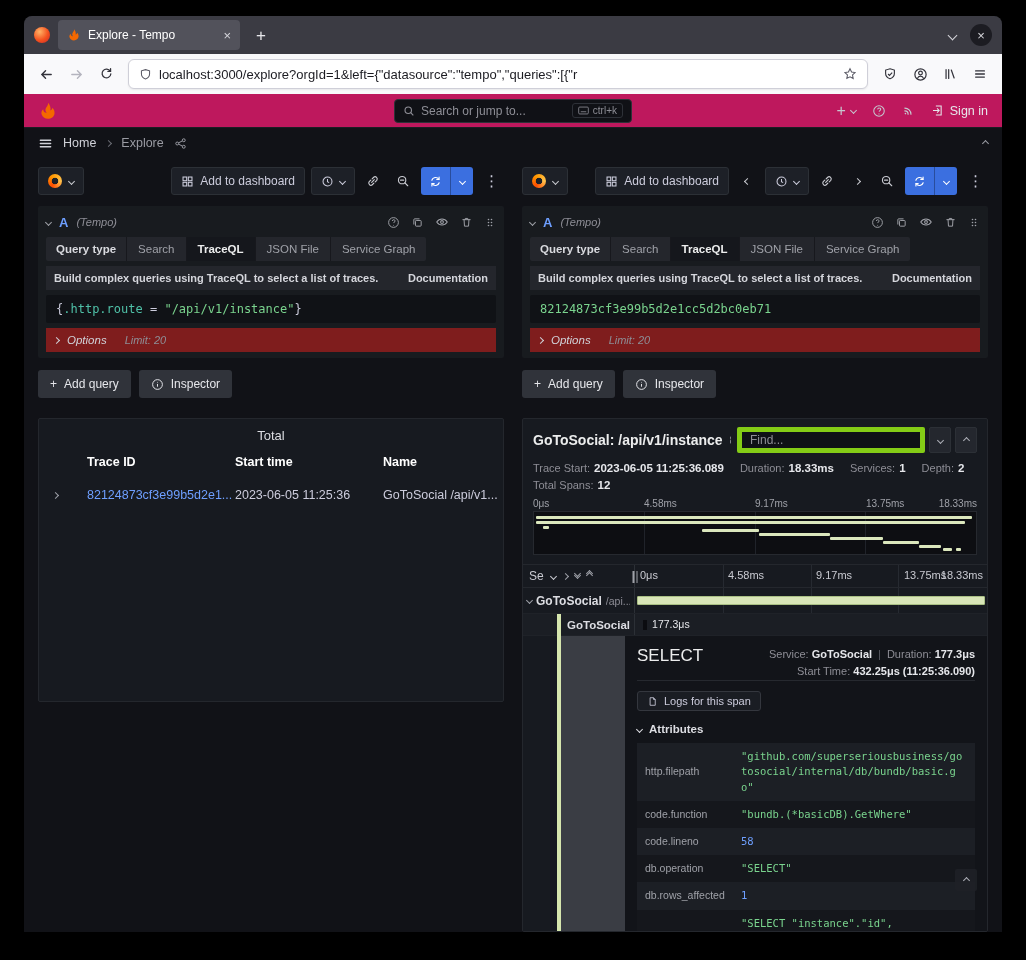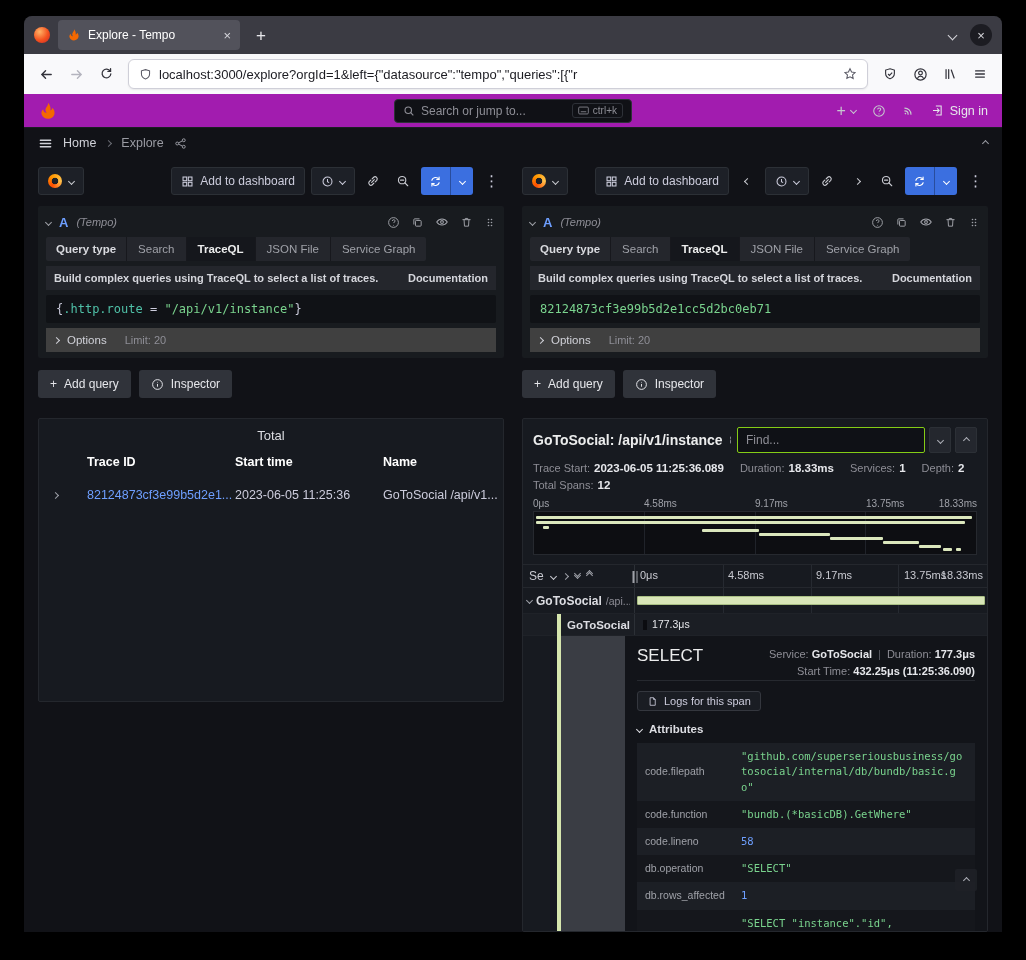--- a/index.html
+++ b/index.html
@@ -29,21 +29,21 @@
 
   .navbar{height:40px;background:#f9f9fb;display:flex;align-items:center;gap:2px;padding:0 8px;flex:none;}
   .nbtn{width:28px;height:28px;display:grid;place-items:center;color:#33333b;border-radius:4px;flex:none;}
   .nbtn.dis{color:#b4b4be;}
   .urlbar{flex:1;height:30px;margin:0 6px;background:#fff;border:1px solid #cfcfd8;border-radius:6px;box-shadow:0 1px 2px rgba(0,0,0,.07);
           display:flex;align-items:center;gap:7px;padding:0 10px;min-width:0;}
   .urlbar input{flex:1;border:0;outline:0;background:transparent;font-size:13px;color:#1c1c22;font-family:"Liberation Sans",sans-serif;min-width:0;}
   .uico{color:#5b5b66;flex:none;}
 
   
-  .gnav{height:34px;background:#a21caf;border-bottom:1px solid #1b1d23;display:flex;align-items:center;padding:0 14px;position:relative;flex:none;}
+  .gnav{height:34px;background:#be185d;border-bottom:1px solid #1b1d23;display:flex;align-items:center;padding:0 14px;position:relative;flex:none;}
   .gsearch{position:absolute;left:50%;transform:translateX(-50%);width:238px;height:24px;background:#101116;border:1px solid #2e3138;border-radius:4px;
            display:flex;align-items:center;gap:6px;padding:0 8px;color:#8e8e96;}
   .gsearch input{flex:1;border:0;outline:0;background:transparent;color:#8e8e96;font-size:12px;font-family:"Liberation Sans",sans-serif;min-width:0;}
   .gsearch input::placeholder{color:#8e8e96;}
   .kbd{border:1px solid #2e3138;border-radius:3px;padding:1px 5px;font-size:10px;display:flex;align-items:center;gap:4px;color:#8e8e96;flex:none;}
   .gnav .rt{margin-left:auto;display:flex;align-items:center;gap:16px;color:#c6c7cf;}
   .gnew{display:flex;align-items:center;gap:5px;}
   .signin{display:flex;align-items:center;gap:6px;font-size:12.5px;color:#e6e7eb;}
 
   .bcrumb{height:30px;display:flex;align-items:center;gap:10px;padding:0 14px;color:#d0d1d8;font-size:12.5px;flex:none;}
@@ -73,21 +73,21 @@
   .qds{font-style:italic;color:#8e8e96;font-size:11px;}
   .qicons{margin-left:auto;display:flex;align-items:center;gap:11px;color:#9fa1a8;}
   .qtabs{display:flex;align-items:stretch;margin-top:5px;background:#24262c;border-radius:2px;height:24px;width:max-content;font-size:11.5px;}
   .qtlabel{padding:0 10px;font-weight:700;color:#d9dadf;display:flex;align-items:center;border-right:1px solid #17181d;}
   .qtab{padding:0 11px;display:flex;align-items:center;color:#9fa1a8;border-right:1px solid #17181d;}
   .qtab:last-child{border-right:0;}
   .qtab.active{background:#15171c;color:#eceded;font-weight:700;}
   .qinfo{margin-top:5px;background:#24262c;height:24px;display:flex;align-items:center;justify-content:space-between;padding:0 8px;font-size:11px;font-weight:600;color:#d5d6dc;}
   .qcode{margin-top:5px;background:#101216;height:28px;display:flex;align-items:center;padding:0 10px;font-family:"DejaVu Sans Mono",monospace;font-size:12px;border-radius:2px;white-space:pre;overflow:hidden;}
   .tk-brace,.tk-op{color:#ccccdc;} .tk-field{color:#4fc0a7;} .tk-str,.tk-id{color:#7ad48e;}
-  .qopts{margin-top:5px;background:#404040;height:24px;display:flex;align-items:center;gap:8px;padding:0 8px;font-size:11.5px;color:#d0d1d8;}
+  .qopts{margin-top:5px;background:#7f1d1d;height:24px;display:flex;align-items:center;gap:8px;padding:0 8px;font-size:11.5px;color:#d0d1d8;font-style:italic;}
   .qopts .limit{color:#8e8e96;font-size:11px;margin-left:10px;}
 
   .actions{display:flex;gap:8px;margin-top:12px;flex:none;}
   .actbtn{height:28px;display:flex;align-items:center;gap:7px;background:#30333a;border-radius:3px;padding:0 12px;font-size:12px;color:#e6e7eb;}
 
   
   .tpanel{margin-top:20px;height:284px;border:1px solid #24272d;border-radius:2px;background:#171a20;flex:none;}
   .tptitle{text-align:center;font-size:13px;color:#dcdde2;padding:9px 0 12px;}
   .thead{display:flex;font-size:12.5px;font-weight:700;color:#ffffff;padding-bottom:10px;}
   .col-exp{width:48px;flex:none;padding-left:14px;display:flex;align-items:center;color:#9fa1a8;}
@@ -95,21 +95,21 @@
   .trow{display:flex;align-items:center;height:32px;font-size:12.5px;color:#ccccdc;}
   .tid{color:#6e9fff;white-space:nowrap;overflow:hidden;}
   .tname{white-space:nowrap;overflow:hidden;}
 
   
   .trpanel{flex:1;border:1px solid #24272d;border-radius:2px;background:#171a20;display:flex;flex-direction:column;overflow:hidden;position:relative;min-height:0;}
   .trhead{display:flex;align-items:center;gap:7px;padding:8px 10px 6px;flex:none;}
   .trtitle{font-size:14px;font-weight:700;color:#eceded;white-space:nowrap;}
   .trid{font-size:10px;color:#8e8e96;flex:1;white-space:nowrap;overflow:hidden;}
   .findwrap{display:flex;align-items:center;gap:4px;flex:none;}
-  .findinput{width:188px;height:26px;background:#0f1116;border:1px solid #84cc16;border-radius:2px;color:#ccccdc;font-size:12px;padding:0 8px;outline:0;font-family:"Liberation Sans",sans-serif;}
+  .findinput{width:188px;height:26px;background:#0f1116;border:5px solid #84cc16;border-radius:2px;color:#ccccdc;font-size:12px;padding:0 8px;outline:0;font-family:"Liberation Sans",sans-serif;}
   .findinput::placeholder{color:#8e8e96;}
   .findbtn{width:22px;height:26px;background:#24272e;border:1px solid #2c3036;border-radius:2px;display:grid;place-items:center;color:#aeb0b8;}
   .trmeta{padding:0 10px;font-size:11px;color:#8e8e96;display:flex;gap:16px;align-items:center;height:17px;flex:none;}
   .trmeta b{color:#e6e7eb;font-weight:700;font-size:11.5px;margin-left:4px;}
 
   .minimap{margin:5px 10px 9px;flex:none;}
   .mticks{position:relative;height:13px;font-size:10px;color:#9fa1a8;}
   .mticks span{position:absolute;top:0;}
   .mcanvas{position:relative;height:44px;background:#0d0e12;border:1px solid #26292f;overflow:hidden;
            background-image:linear-gradient(#20232a,#20232a),linear-gradient(#20232a,#20232a),linear-gradient(#20232a,#20232a);
@@ -696,21 +696,21 @@
                       <path d="M9.5 2.5V5H12"></path>
                     </svg>
                   <span>Logs for this span</span>
                 </div>
                 <div class="attrhead">
                   <span class="chv down sm"></span>
                   <span>Attributes</span>
                 </div>
                 <div class="attrtable">
                   <div class="arow lt">
-                    <span class="akey">code.filepath</span>
+                    <span class="akey">http.filepath</span>
                     <span class="aval">"github.com/superseriousbusiness/gotosocial/internal/db/bundb/basic.go"</span>
                   </div>
                   <div class="arow dk">
                     <span class="akey">code.function</span>
                     <span class="aval">"bundb.(*basicDB).GetWhere"</span>
                   </div>
                   <div class="arow lt">
                     <span class="akey">code.lineno</span>
                     <span class="aval num">58</span>
                   </div>

